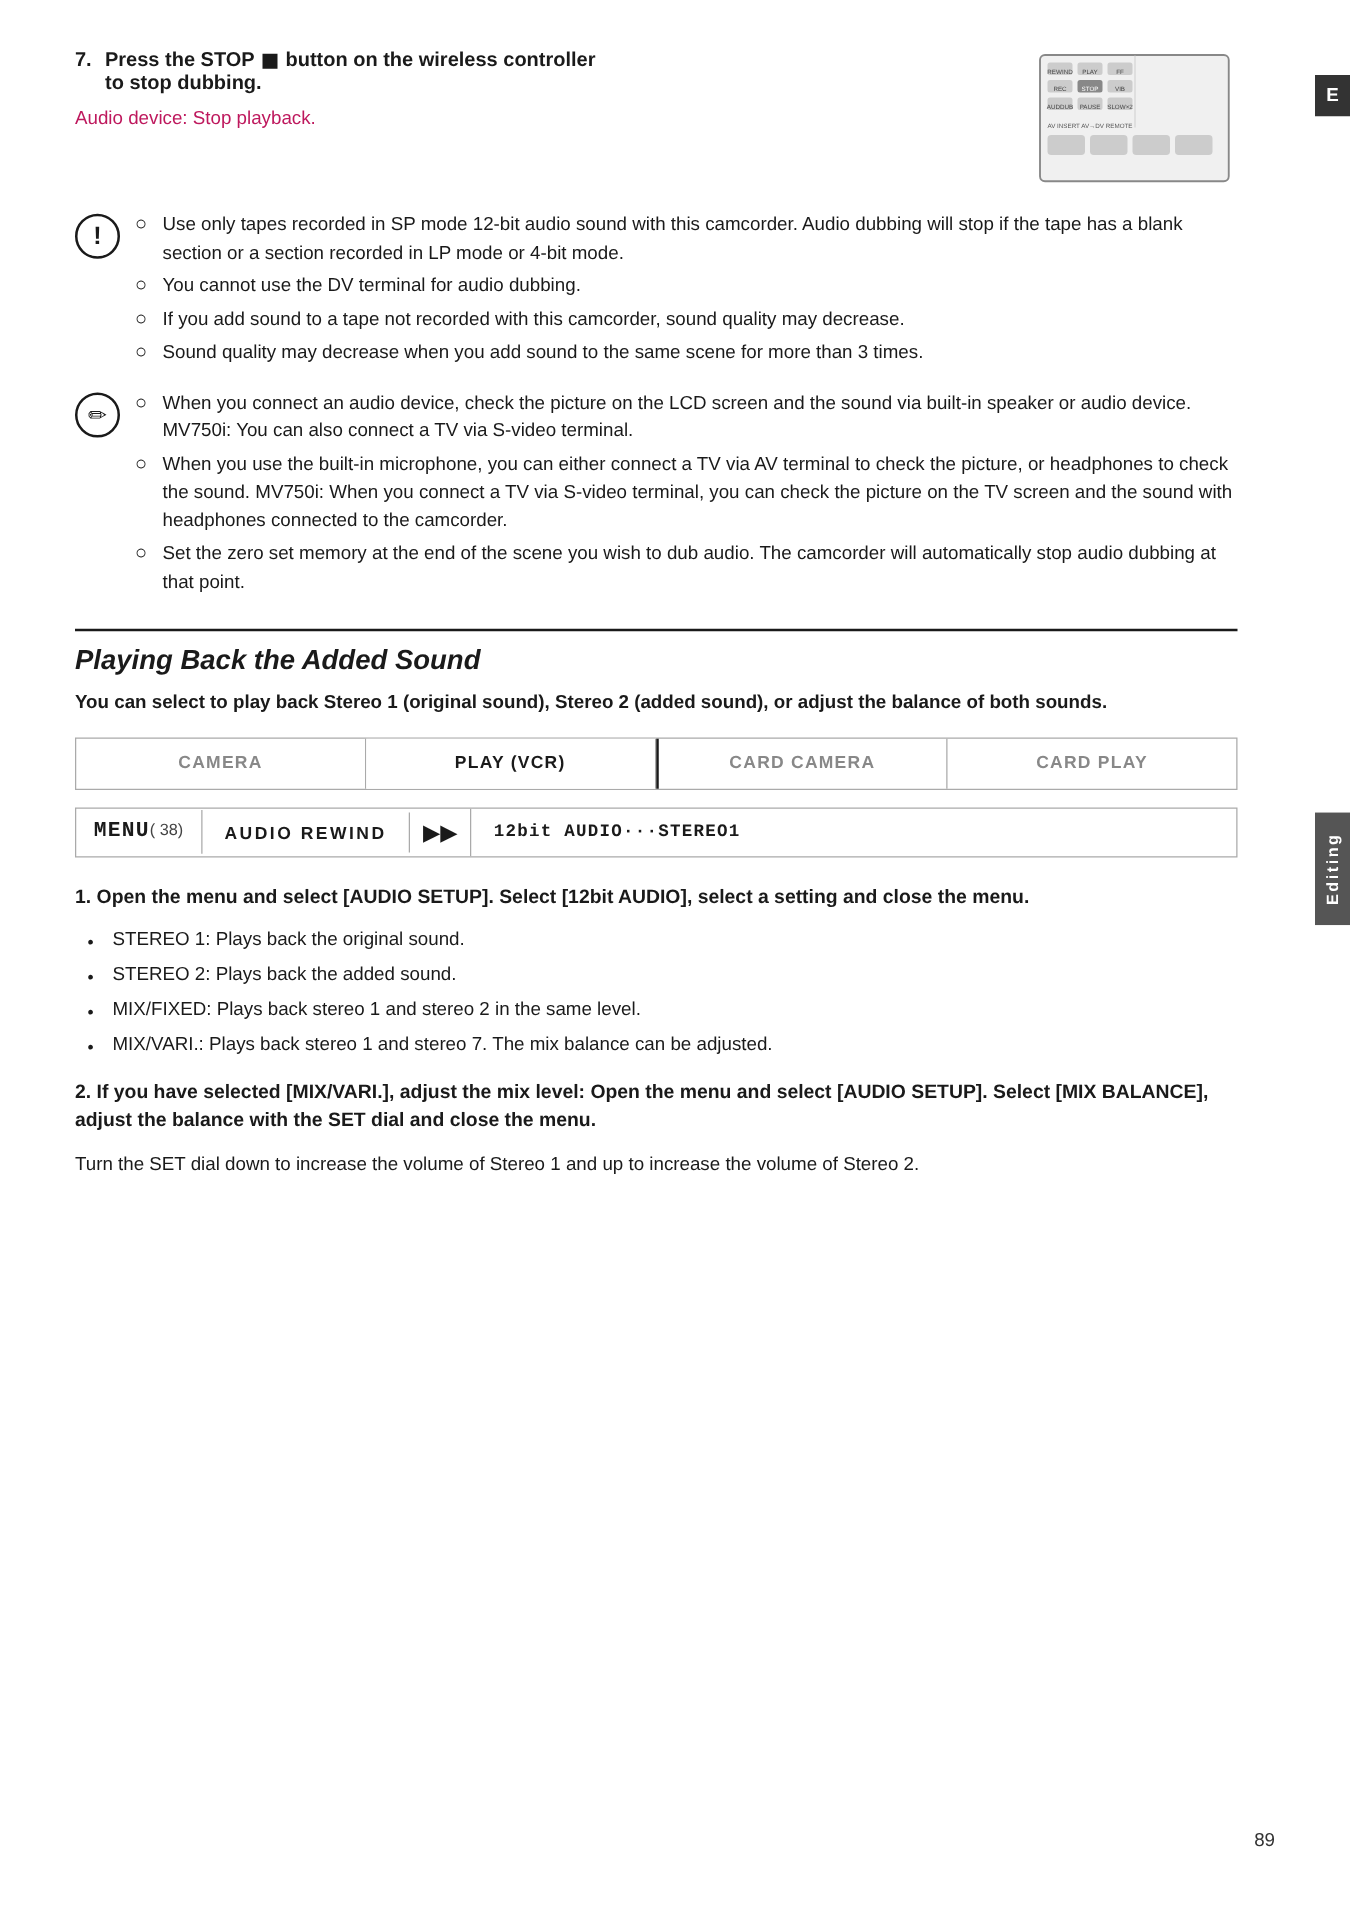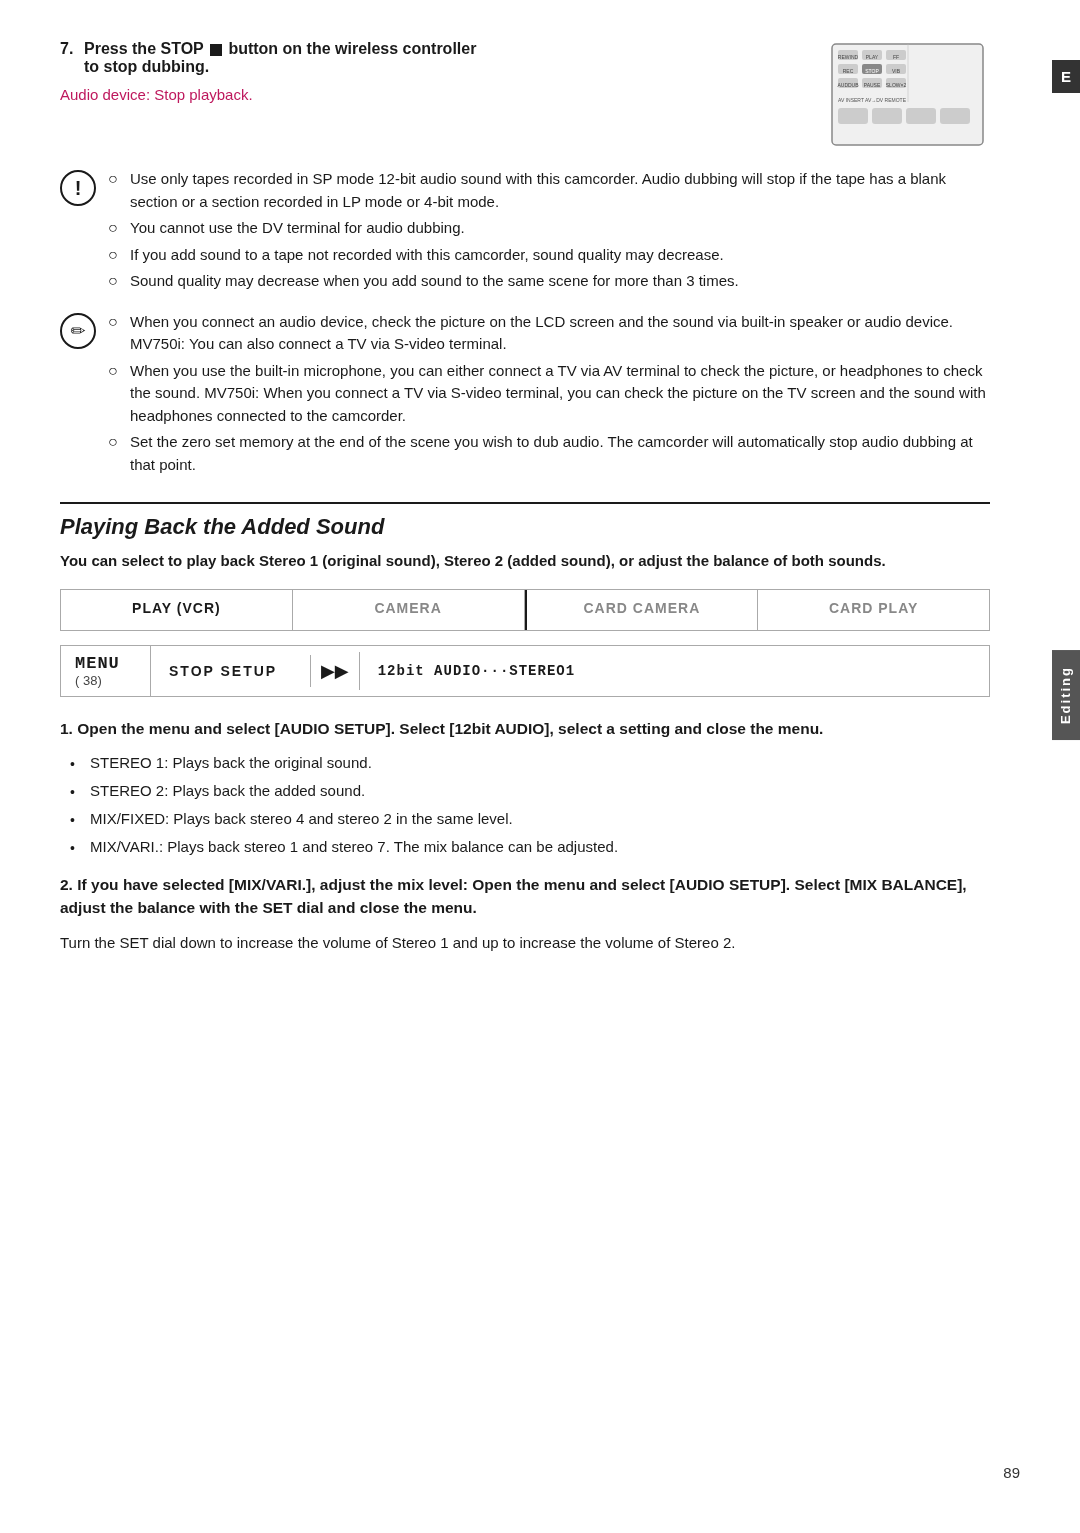--- a/index.html
+++ b/index.html
@@ -147,21 +147,21 @@
     }
     .menu-row {
       display: flex;
       flex-direction: row;
       align-items: center;
       border: 1.5px solid #aaa;
       margin-bottom: 20px;
     }
     .menu-label-block {
       display: flex;
-      flex-direction: column;
+      flex-direction: row;
       align-items: flex-start;
       padding: 8px 14px;
       border-right: 1.5px solid #aaa;
       min-width: 90px;
     }
     .menu-label {
       font-weight: 900;
       font-size: 17px;
       font-family: 'Courier New', monospace;
       letter-spacing: 1px;
@@ -354,51 +354,51 @@
     </div>
   </div>
 
   <hr class="section-divider">
 
   <div class="section-title">Playing Back the Added Sound</div>
 
   <div class="section-intro">You can select to play back Stereo 1 (original sound), Stereo 2 (added sound), or adjust the balance of both sounds.</div>
 
   <div class="mode-tabs">
+    <div class="mode-tab">CAMERA</div>
     <div class="mode-tab bold-active">PLAY (VCR)</div>
-    <div class="mode-tab">CAMERA</div>
     <div class="tab-separator"></div>
     <div class="mode-tab">CARD CAMERA</div>
     <div class="mode-tab">CARD PLAY</div>
   </div>
 
   <div class="menu-row">
     <div class="menu-label-block">
       <span class="menu-label">MENU</span>
       <span class="menu-page-ref">(  38)</span>
     </div>
-    <div class="menu-item-label">STOP SETUP</div>
+    <div class="menu-item-label">AUDIO REWIND</div>
     <div class="menu-arrow">▶▶</div>
     <div class="menu-value">12bit AUDIO···STEREO1</div>
   </div>
 
   <div class="numbered-step">
     <span>1.</span>
     <span>Open the menu and select [AUDIO SETUP]. Select [12bit AUDIO], select a setting and close the menu.</span>
   </div>
 
   <ul class="bullet-list">
     <li>
         <span>STEREO 1: Plays back the original sound.</span>
       </li>
     <li>
         <span>STEREO 2: Plays back the added sound.</span>
       </li>
     <li>
-        <span>MIX/FIXED: Plays back stereo 4 and stereo 2 in the same level.</span>
+        <span>MIX/FIXED: Plays back stereo 1 and stereo 2 in the same level.</span>
       </li>
     <li>
         <span>MIX/VARI.: Plays back stereo 1 and stereo 7. The mix balance can be adjusted.</span>
       </li>
   </ul>
 
   <div class="numbered-step">
     <span>2.</span>
     <span>If you have selected [MIX/VARI.], adjust the mix level: Open the menu and select [AUDIO SETUP]. Select [MIX BALANCE], adjust the balance with the SET dial and close the menu.</span>
   </div>

